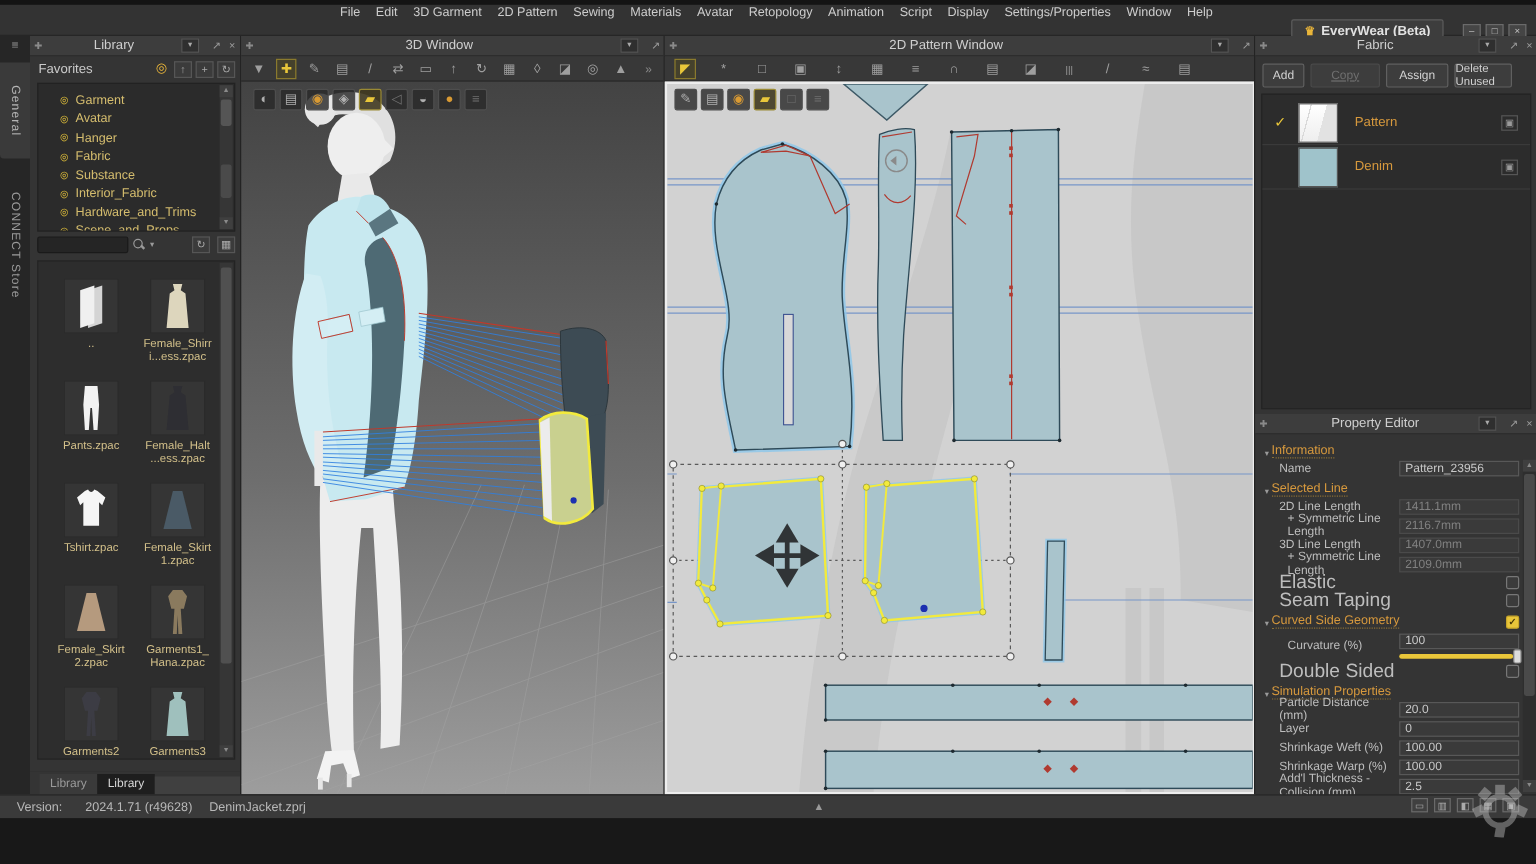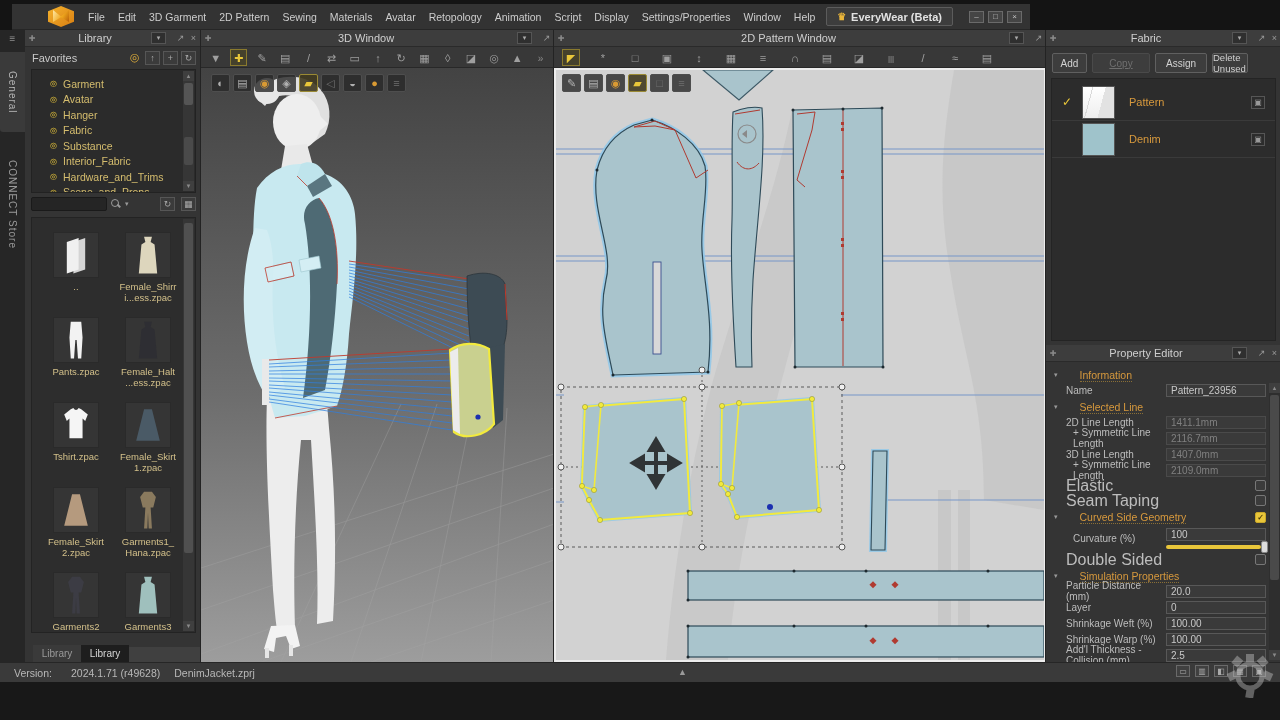--- a/index.html
+++ b/index.html
@@ -1,23 +1,23 @@
 <!DOCTYPE html>
 <html><head>
 <meta charset="utf-8">
 <style>
   * { margin:0; padding:0; box-sizing:border-box; }
   html,body { width:1280px; height:720px; background:#0e0e0e; overflow:hidden;
               font-family:"Liberation Sans", sans-serif; }
   .app { position:relative; width:1280px; height:720px; background:#141414; }
 
   
-  .menubar { position:absolute; left:12px; top:4px; width:1018px; height:26px;
+  .menubar { position:absolute; left:0; top:4px; width:1280px; height:26px;
              background:#333333; border-bottom:1px solid #262626;
-             display:flex; align-items:center; }
+             display:flex; align-items:center;flex-direction:column; }
   .logo { position:relative; width:26px; height:21px; margin-left:36px;
           background:linear-gradient(140deg,#f5b32d,#d97f12);
           clip-path:polygon(50% 0,100% 25%,100% 75%,50% 100%,0 75%,0 25%); }
   .logo .fold { position:absolute; left:5px; top:4px; width:16px; height:12px;
           background:linear-gradient(120deg,#ffe9a8,#f0a91e 55%,#b95f08);
           clip-path:polygon(0 0,50% 55%,100% 0,100% 100%,50% 60%,0 100%); }
   .menuitems { display:flex; gap:13px; margin-left:14px; font-size:10.5px; color:#cdcdcd; }
   .menuitems span { cursor:default; white-space:nowrap; }
   .mb-right { margin-left:auto; display:flex; align-items:center; gap:6px; margin-right:8px; }
   .ew-btn { height:19px; display:flex; align-items:center; gap:5px; padding:0 10px;
@@ -116,37 +116,37 @@
               border:2px solid #ededed; overflow:hidden; background:#d2d2d2; }
 
   
   .rightcol { position:absolute; left:1045px; top:0; width:235px; height:632px; background:#343434;
               border-left:1px solid #232323; }
   .fabric { position:absolute; left:0; top:0; width:235px; height:315px; }
   .fbtns { display:flex; gap:5px; padding:6px 6px 0 6px; }
   .fbtn { height:20px; background:#3d3d3d; border:1px solid #606060; border-radius:2px;
           color:#d2d2d2; font-size:10px; display:flex; align-items:center; justify-content:center; }
   .fbtn.b1 { width:35px; } .fbtn.b2 { width:58px; color:#6f6f6f; border-color:#4a4a4a;text-decoration:underline; }
-  .fbtn.b3 { width:52px; } .fbtn.b4 { width:36px; font-size:9.5px; }
+  .fbtn.b3 { width:52px; } .fbtn.b4 { width:48px; font-size:9.5px; }
   .flist { position:absolute; left:5px; right:5px; top:48px; bottom:4px; background:#2c2c2c;
            border:1px solid #242424; }
   .fitem { height:37px; display:flex; align-items:center; border-bottom:1px solid #3a3a3a; }
   .fitem .chk { width:30px; text-align:center; color:#e9c63a; font-size:12px; }
   .fswatch { width:33px; height:33px; border:1px solid #555; }
   .fswatch.pattern { background:#f4f4f4;
      background-image:linear-gradient(105deg,transparent 0 9px,#d9d9d9 9px 10px,transparent 10px 22px,#e2e2e2 22px 23px),
                       linear-gradient(#fff,#eee); }
   .fswatch.denim { background:#9fc3cb; }
   .fname { flex:1; padding-left:14px; font-size:11px; color:#d7993d; }
   .fsave { width:14px; height:13px; border:1px solid #565656; color:#9a9a9a; font-size:8px;
            line-height:11px; text-align:center; margin-right:10px; }
 
   .peditor { position:absolute; left:0; top:315px; width:235px; height:317px; }
   .pbody { position:relative; height:300px; overflow:hidden; padding-top:4px; }
-  .sec { height:14px; display:flex; align-items:center; gap:22px; padding-left:8px;
+  .sec { height:14px; display:flex; align-items:flex-end; gap:2px; padding-left:8px;
          font-size:10.5px; color:#d7993d; margin-top:2px; }
   .sec .car { color:#9a9a9a; font-size:7px; }
   .sec .txt { border-bottom:1px dotted #8a6f36; }
   .sec .cb { margin-left:auto; margin-right:15px; }
   .frow { height:16px; display:flex; align-items:center; padding-left:20px; }
   .frow .lb { font-size:10px; color:#bdbdbd; flex:1; }
   .frow.sub { padding-left:27px; }
   .vbox { width:100px; height:13px; margin-right:15px; background:#3a3a3a;
           border:1px solid #585858; font-size:10px; color:#c9c9c9; padding:0 4px;
           line-height:12px; }

